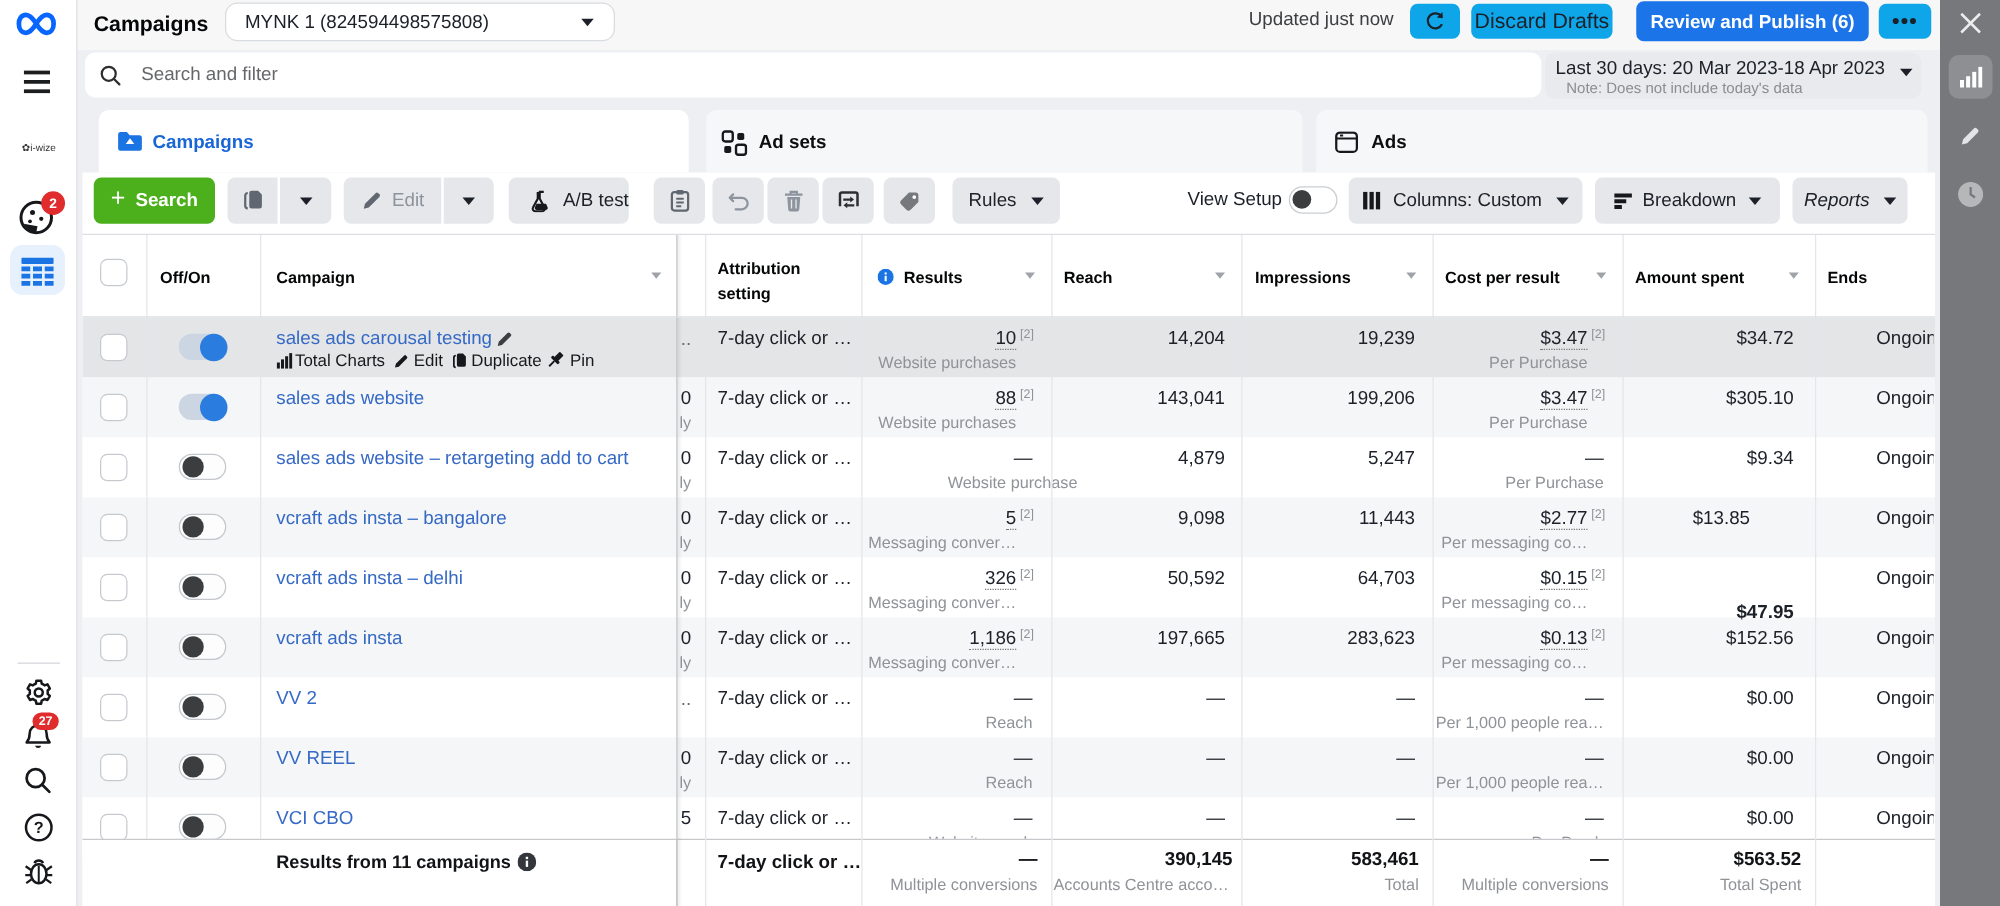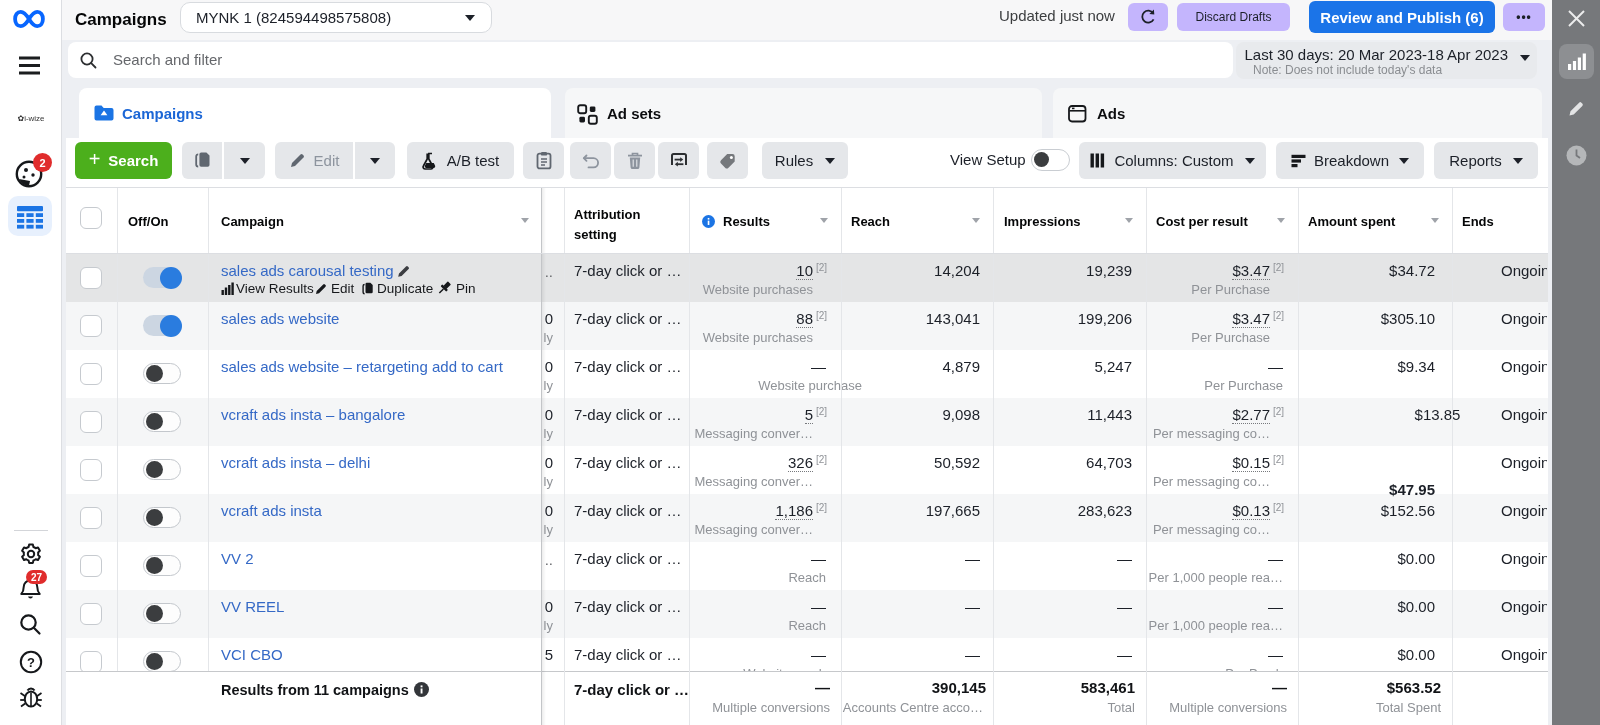--- a/index.html
+++ b/index.html
@@ -7,21 +7,21 @@
 .abs { position:absolute; }
 #stage { position:relative; width:1600px; height:725px; overflow:hidden; }
 
 #lsb { left:0; top:0; width:62px; height:725px; background:#fff; border-right:1px solid #dcdee2; z-index:30; }
 
 #rsb { left:1552px; top:0; width:48px; height:725px; background:#76787b; z-index:30; }
 
 #topbar { left:62px; top:0; width:1490px; height:40px; background:#f7f7f8; }
 .h1 { font-size:17px; font-weight:bold; color:#050607; }
 .chip { background:#fff; border:1px solid #d8dbdf; border-radius:10px; }
-.gbtn { z-index:6; background:#c4b5fd; border-radius:6px; display:flex; align-items:center; justify-content:center; font-size:12px; color:#1c2028; }
+.gbtn { z-index:6; background:#0ea5e9; border-radius:6px; display:flex; align-items:center; justify-content:center; font-size:17px; color:#1c2028; }
 .caret { width:0; height:0; border-left:5px solid transparent; border-right:5px solid transparent; border-top:6px solid #1c2028; display:inline-block; }
 .caret.sm { border-left-width:4px; border-right-width:4px; border-top-width:5px; border-top-color:#9fa3a9; z-index:9; }
 
 .tab { top:88px; height:50px; border-radius:8px 8px 0 0; display:flex; align-items:center; }
 .tablbl { font-size:15px; font-weight:bold; color:#0c0d0f; }
 
 .tbtn { top:142px; height:37px; z-index:5; background:#e5e7ea; border-radius:6px; display:flex; align-items:center; justify-content:center; font-size:15px; color:#1c2028; }
 
 .vline { width:1px; background:#e4e6e9; z-index:8; }
 .hdr { font-size:13px; font-weight:bold; color:#050607; z-index:9; }
@@ -110,21 +110,21 @@
       </div>
     <div class="abs tbtn" style="left:275px; width:78px; border-radius:6px 0 0 6px;">
         <svg width="17" height="17" viewBox="0 0 17 17" style="margin-right:8px;">
           <path d="M2 15 l1-4 8.5-8.5 a1.5 1.5 0 0 1 2.1 0 l0.9 0.9 a1.5 1.5 0 0 1 0 2.1 L6 14 z" fill="#606770"></path>
         </svg>
         <span style="color:#8d949e;">Edit</span>
       </div>
     <div class="abs tbtn" style="left:355px; width:40px; border-radius:0 6px 6px 0;">
         <span class="caret"></span>
       </div>
-    <div class="abs tbtn" style="left:407px; width:107px;"><svg width="16" height="18" viewBox="0 0 16 18" style="margin-right:9px;">
+    <div class="abs tbtn" style="left:407px; width:96px;justify-content:flex-end;"><svg width="16" height="18" viewBox="0 0 16 18" style="margin-right:9px;">
           <path d="M6 1.5 h4 M6.8 1.5 v5.5 l3.8 7 a2 2 0 0 1 -1.8 3 h-5.6 a2 2 0 0 1 -1.8 -3 l3.8 -7 v-5.5" fill="none" stroke="#16181b" stroke-width="1.7"></path>
           <path d="M4.2 11 h7.6 l1.2 2.5 a1.6 1.6 0 0 1 -1.5 2.4 h-7 a1.6 1.6 0 0 1 -1.5 -2.4 z" fill="#16181b"></path>
         </svg>A/B test</div>
     <div class="abs tbtn" style="left:523px; width:41px;">
         <svg width="16" height="19" viewBox="0 0 16 19">
           <rect x="1.5" y="2.6" width="13" height="14.8" rx="2" fill="none" stroke="#606770" stroke-width="1.8"></rect>
           <rect x="5" y="1" width="6" height="3.6" rx="1.2" fill="#606770"></rect>
           <line x1="5" y1="8" x2="11" y2="8" stroke="#606770" stroke-width="1.5"></line>
           <line x1="5" y1="11" x2="11" y2="11" stroke="#606770" stroke-width="1.5"></line>
           <line x1="5" y1="14" x2="9" y2="14" stroke="#606770" stroke-width="1.5"></line>
@@ -168,21 +168,21 @@
     <div class="abs tbtn" style="left:1079px; width:187px;"><svg width="15" height="15" viewBox="0 0 15 15" style="margin-right:9px;">
           <rect x="0.5" y="0.5" width="3.4" height="14" fill="#16181b"></rect>
           <rect x="5.6" y="0.5" width="3.4" height="14" fill="#16181b"></rect>
           <rect x="10.7" y="0.5" width="3.4" height="14" fill="#16181b"></rect>
         </svg>Columns: Custom<span class="caret" style="margin-left:11px;"></span></div>
     <div class="abs tbtn" style="left:1276px; width:148px;"><svg width="15" height="14" viewBox="0 0 15 14" style="margin-right:8px;">
           <rect x="0.5" y="0.8" width="14" height="3.2" fill="#16181b"></rect>
           <rect x="0.5" y="5.4" width="9.5" height="3.2" fill="#16181b"></rect>
           <rect x="0.5" y="10" width="6" height="3.2" fill="#16181b"></rect>
         </svg>Breakdown<span class="caret" style="margin-left:10px;"></span></div>
-    <div class="abs tbtn" style="left:1434px; width:104px;">Reports<span class="caret" style="margin-left:11px;"></span></div>
+    <div class="abs tbtn" style="left:1434px; width:92px;font-style:italic;">Reports<span class="caret" style="margin-left:11px;"></span></div>
     <div class="abs" style="left:66px; top:187px; width:1482px; height:1px; background:#dcdee2; z-index:5;"></div>
   </div>
   <div id="tablehead">
     <div class="abs vline" style="left:117px; top:188px; height:483px;"></div>
     <div class="abs vline" style="left:208px; top:188px; height:483px;"></div>
     <div class="abs" style="left:541px; top:188px; width:1px; height:537px; background:#c3c5c8; z-index:8;"></div>
     <div class="abs" style="left:542px; top:188px; width:4px; height:537px; background:linear-gradient(to right, rgba(0,0,0,0.07), rgba(0,0,0,0)); z-index:8;"></div>
     <div class="abs vline" style="left:564px; top:188px; height:483px;"></div>
     <div class="abs vline" style="left:689px; top:188px; height:483px;"></div>
     <div class="abs vline" style="left:841px; top:188px; height:483px;"></div>
@@ -222,21 +222,21 @@
   <div class="abs link" style="left:221px; top:262px;">sales ads carousal testing</div>
   <svg class="abs" style="left:397px; top:264px; z-index:6;" width="14" height="14" viewBox="0 0 14 14">
         <path d="M1.2 12.8 l0.8-3.4 7-7 a1.3 1.3 0 0 1 1.85 0 l0.75 0.75 a1.3 1.3 0 0 1 0 1.85 l-7 7 z" fill="#3c3e42"></path>
       </svg>
   <svg class="abs" style="left:221px; top:282px; z-index:6;" width="13" height="13" viewBox="0 0 13 13">
         <rect x="0.5" y="8" width="2.4" height="5" fill="#16181b"></rect>
         <rect x="3.8" y="5.5" width="2.4" height="7.5" fill="#16181b"></rect>
         <rect x="7.1" y="3" width="2.4" height="10" fill="#16181b"></rect>
         <rect x="10.4" y="0.5" width="2.4" height="12.5" fill="#16181b"></rect>
       </svg>
-  <div class="abs" style="left:236px; top:281px; font-size:13.5px; color:#16181b; z-index:6;">View Results</div>
+  <div class="abs" style="left:236px; top:281px; font-size:13.5px; color:#16181b; z-index:6;">Total Charts</div>
   <svg class="abs" style="left:315px; top:282px; z-index:6;" width="13" height="13" viewBox="0 0 13 13">
         <path d="M1 12 l0.7-3 6.5-6.5 a1.2 1.2 0 0 1 1.7 0 l0.6 0.6 a1.2 1.2 0 0 1 0 1.7 l-6.5 6.5 z" fill="#16181b"></path>
       </svg>
   <div class="abs" style="left:331px; top:281px; font-size:13.5px; color:#16181b; z-index:6;">Edit</div>
   <svg class="abs" style="left:361px; top:282px; z-index:6;" width="13" height="14" viewBox="0 0 13 14">
         <path d="M3.6 2.5 a1.5 1.5 0 0 0 -1.5 1.5 v6.3 a1.5 1.5 0 0 0 1.5 1.5" fill="none" stroke="#16181b" stroke-width="1.4"></path>
         <path d="M5.8 0.8 h3.6 l2.3 2.3 v6.9 a1.3 1.3 0 0 1 -1.3 1.3 h-4.6 a1.3 1.3 0 0 1 -1.3 -1.3 v-7.9 a1.3 1.3 0 0 1 1.3 -1.3 z" fill="#16181b"></path>
       </svg>
   <div class="abs" style="left:377px; top:281px; font-size:13.5px; color:#16181b; z-index:6;">Duplicate</div>
   <svg class="abs" style="left:438px; top:281px; z-index:6;" width="15" height="15" viewBox="0 0 13 13">
@@ -305,21 +305,21 @@
   <div class="abs cell2 rt" style="left:530px; top:426px; width:23px;">ly</div>
   <div class="abs cell1" style="left:574px; top:406px;">7-day click or …</div>
   <div class="abs cell1 rt" style="left:689px; top:406px; width:124px;"><span class="du">5</span></div>
   <div class="abs sup" style="left:816px; top:406px; z-index:6;">[2]</div>
   <div class="abs cell2 rt" style="left:689px; top:426px; width:124px;">Messaging conver…</div>
   <div class="abs cell1 rt" style="left:841px; top:406px; width:139px;">9,098</div>
   <div class="abs cell1 rt" style="left:993px; top:406px; width:139px;">11,443</div>
   <div class="abs cell1 rt" style="left:1146px; top:406px; width:124px;"><span class="du">$2.77</span></div>
   <div class="abs sup" style="left:1273px; top:406px; z-index:6;">[2]</div>
   <div class="abs cell2 rt" style="left:1146px; top:426px; width:124px;">Per messaging co…</div>
-  <div class="abs cell1 rt" style="left:1369px; top:406px; width:137px;text-align:center;">$13.85</div>
+  <div class="abs cell1 rt" style="left:1263px; top:406px; width:137px;">$13.85</div>
   <div class="abs cell1" style="left:1501px; top:406px; width:46px; overflow:hidden; white-space:nowrap;">Ongoing</div>
   <div class="abs row" style="top:446px; background:#ffffff;"></div>
   <div class="abs cbx" style="left:80px; top:459px;"></div>
   <div class="abs tgl off" style="left:143px; top:459px;">
         <span class="knob"></span>
       </div>
   <div class="abs link" style="left:221px; top:454px;">vcraft ads insta – delhi</div>
   <div class="abs cell1 rt" style="left:530px; top:454px; width:23px; color:#1c2028;">0</div>
   <div class="abs cell2 rt" style="left:530px; top:474px; width:23px;">ly</div>
   <div class="abs cell1" style="left:574px; top:454px;">7-day click or …</div>

